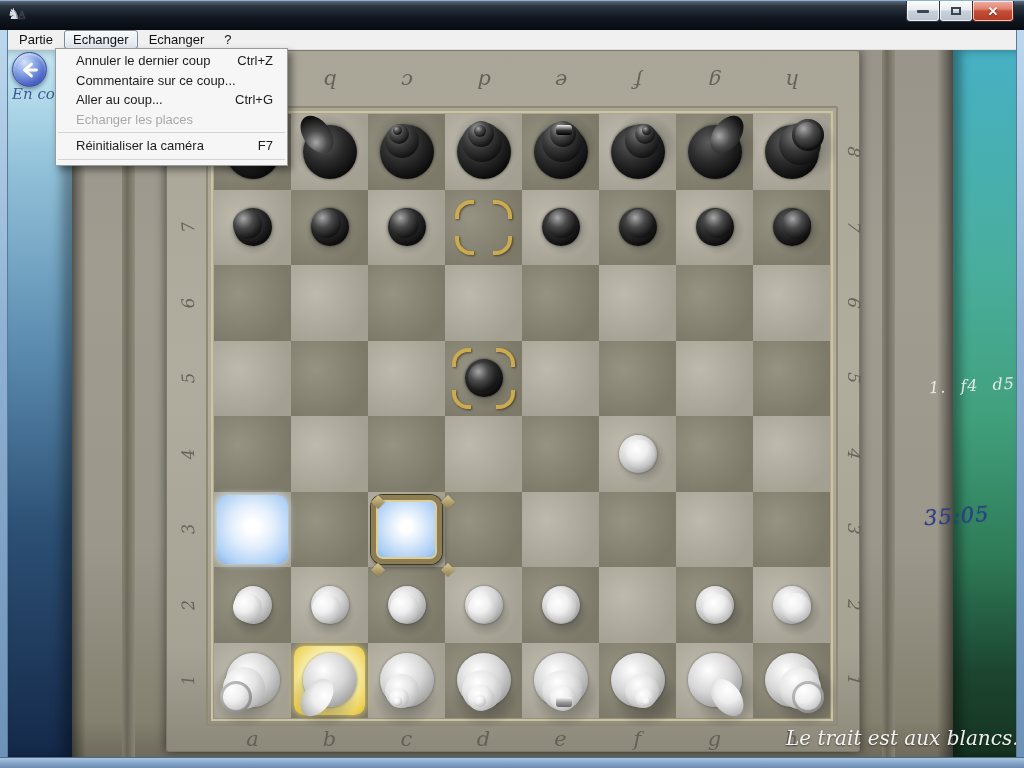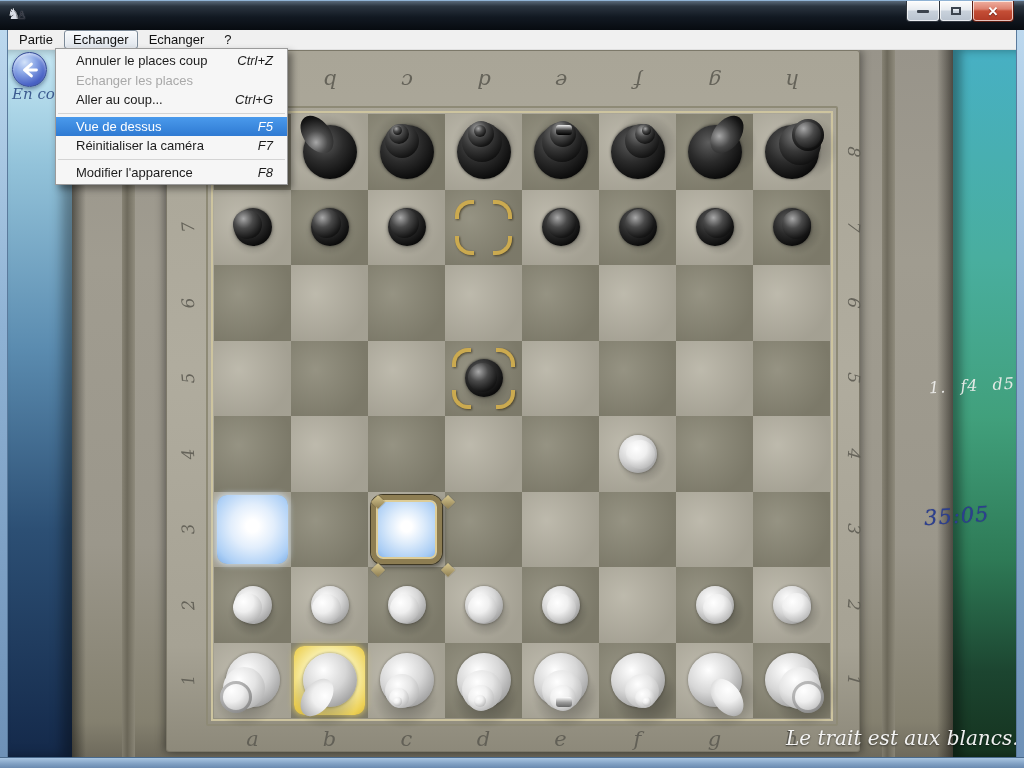--- a/index.html
+++ b/index.html
@@ -109,21 +109,21 @@
     background:radial-gradient(circle at 35% 28%, #d4e4fa 0%, #8aa6e6 35%, #4b64c6 70%, #2c43a2 100%);
     border:1px solid #3a4e96; box-shadow:0 2px 4px rgba(0,20,60,.45), inset 0 2px 3px rgba(255,255,255,.55);
     display:flex; align-items:center; justify-content:center; }
 
   
   .menu { position:absolute; left:55px; top:48px; width:233px; z-index:100; background:#f6f6f6;
     border:1px solid #9b9b9b; box-shadow:4px 4px 7px rgba(0,0,0,.42); padding:2px 0; }
   .menu-item { height:19.5px; display:flex; align-items:center; font-size:13px; color:#1c1c1c;
     padding:0 14px 0 20px; }
   .menu-item .lab { flex:0 0 auto; }
-  .menu-item .sc { margin-left:auto;font-style:italic; }
+  .menu-item .sc { margin-left:auto; }
   .menu-item.disabled { color:#a9a9a9; }
   .menu-item.highlighted { background:linear-gradient(180deg,#4a9aec,#2f7ad2); color:#fff; }
   .menu-sep { height:1px; background:#d4d4d4; margin:3px 2px; }
 </style>
 </head>
 <body>
 
 <div id="stage">
 
   <div class="grad-left"></div>
@@ -466,40 +466,36 @@
     <span class="mitem">Echanger</span>
     <span class="mitem">?</span>
   </div>
 
   <div class="wb-left"></div>
   <div class="wb-right"></div>
   <div class="wb-bottom"></div>
 
   <div class="menu" id="dropdown">
       <div class="menu-item">
-        <span class="lab">Annuler le places coup</span>
+        <span class="lab">Annuler le dernier coup</span>
         <span class="sc">Ctrl+Z</span>
+      </div>
+      <div class="menu-item">
+        <span class="lab">Commentaire sur ce coup...</span>
+        <span class="sc"></span>
+      </div>
+      <div class="menu-item">
+        <span class="lab">Aller au coup...</span>
+        <span class="sc">Ctrl+G</span>
       </div>
       <div class="menu-item disabled">
         <span class="lab">Echanger les places</span>
         <span class="sc"></span>
       </div>
-      <div class="menu-item">
-        <span class="lab">Aller au coup...</span>
-        <span class="sc">Ctrl+G</span>
-      </div>
       <div class="menu-sep"></div>
-      <div class="menu-item highlighted">
-        <span class="lab">Vue de dessus</span>
-        <span class="sc">F5</span>
-      </div>
       <div class="menu-item">
         <span class="lab">Réinitialiser la caméra</span>
         <span class="sc">F7</span>
       </div>
       <div class="menu-sep"></div>
-      <div class="menu-item">
-        <span class="lab">Modifier l'apparence</span>
-        <span class="sc">F8</span>
-      </div>
     </div>
 
 </div>
 
 </body></html>

